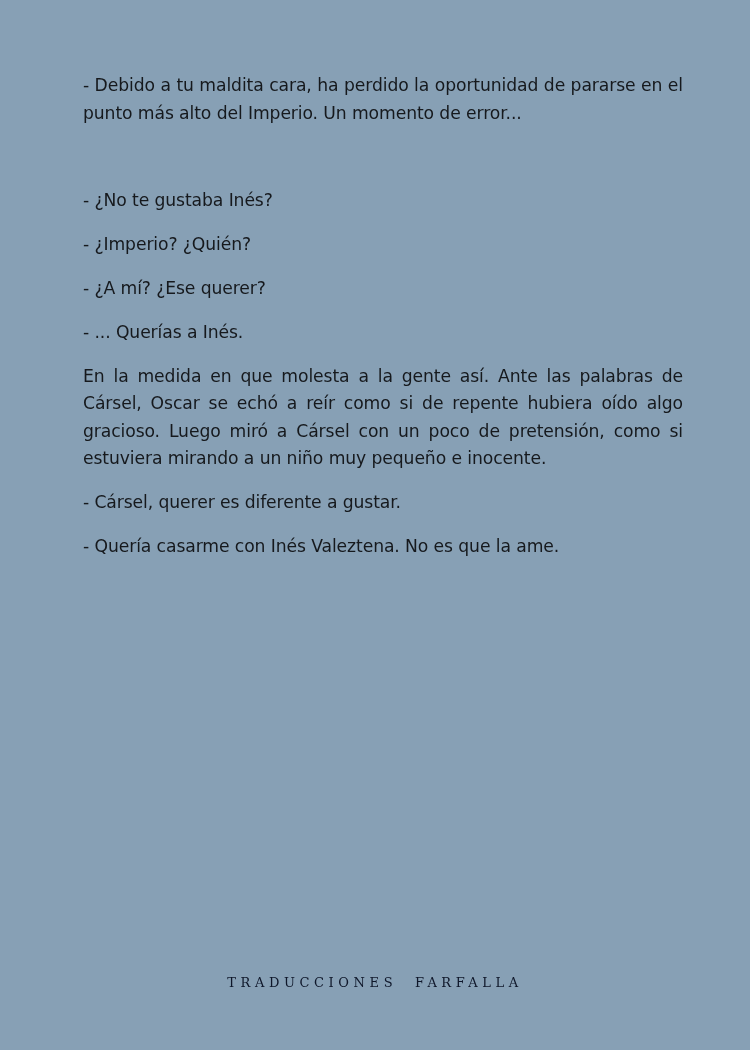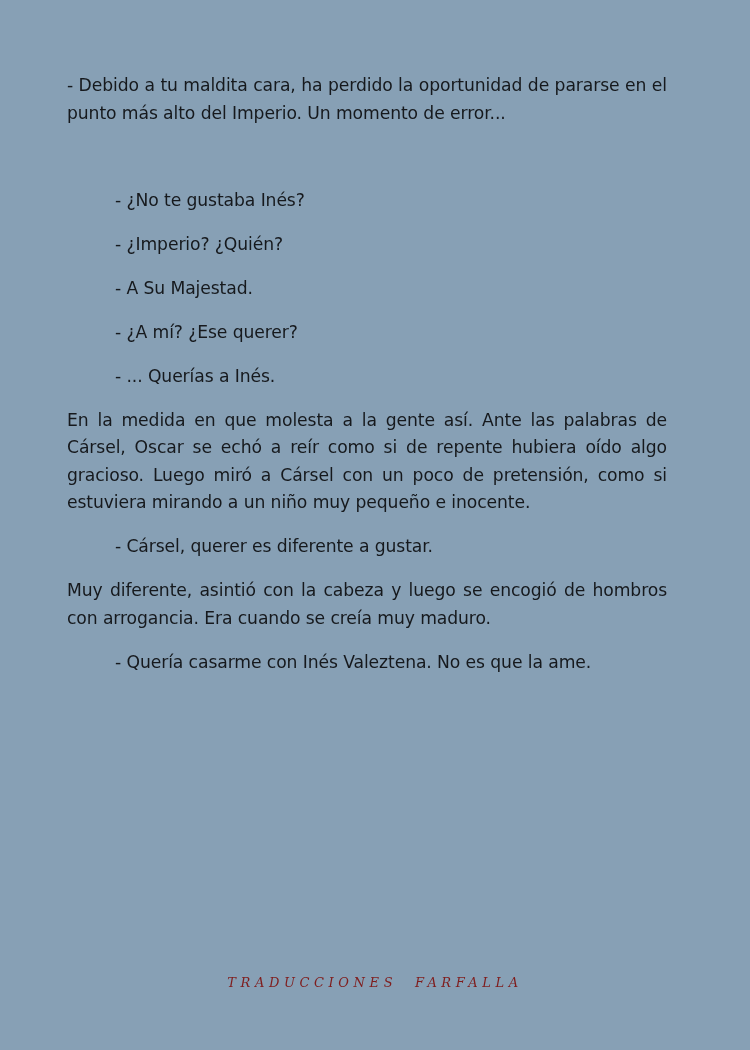--- a/index.html
+++ b/index.html
@@ -10,66 +10,62 @@
     width: 750px;
     height: 1050px;
     background: #87a0b5;
     position: relative;
     overflow: hidden;
     font-family: "DejaVu Sans", sans-serif;
     color: #16191d;
   }
   .page {
     position: absolute;
-    left: 67px;
+    left: 83px;
     top: 72px;
     width: 600px;
   }
   .p {
     margin: 0 0 16.5px 0;
     font-size: 17.2px;
     line-height: 27.5px;
     text-align: justify;
     letter-spacing: -0.1px;
     word-spacing: 0px;
   }
   .p.italic {
     font-style: italic;
   }
   .p.short {
     text-align: left;
-    margin-left: 48px;
   }
   .spacer {
     height: 43px;
   }
   .footer {
     position: absolute;
     left: 0;
     width: 750px;
     top: 975px;
     text-align: center;
     font-family: "DejaVu Serif", serif;
     font-size: 13px;
     letter-spacing: 4.6px;
-    color: #7f1d1d;
+    color: #0f172a;
     word-spacing: 9px;
-    font-style: italic;
   }
 </style>
 </head>
 <body>
 
 <div class="page">
   <p class="p">- Debido a tu maldita cara, ha perdido la oportunidad de pararse en el punto más alto del Imperio. Un momento de error...</p>
   <div class="spacer"></div>
   <p class="p short">- ¿No te gustaba Inés?</p>
   <p class="p short">- ¿Imperio? ¿Quién?</p>
-  <p class="p short">- A Su Majestad.</p>
   <p class="p short">- ¿A mí? ¿Ese querer?</p>
   <p class="p short">- ... Querías a Inés.</p>
   <p class="p">En la medida en que molesta a la gente así. Ante las palabras de Cársel, Oscar se echó a reír como si de repente hubiera oído algo gracioso. Luego miró a Cársel con un poco de pretensión, como si estuviera mirando a un niño muy pequeño e inocente.</p>
   <p class="p short">- Cársel, querer es diferente a gustar.</p>
-  <p class="p">Muy diferente, asintió con la cabeza y luego se encogió de hombros con arrogancia. Era cuando se creía muy maduro.</p>
   <p class="p short">- Quería casarme con Inés Valeztena. No es que la ame.</p>
 </div>
 
 <div class="footer">TRADUCCIONES FARFALLA</div>
 
 </body></html>

